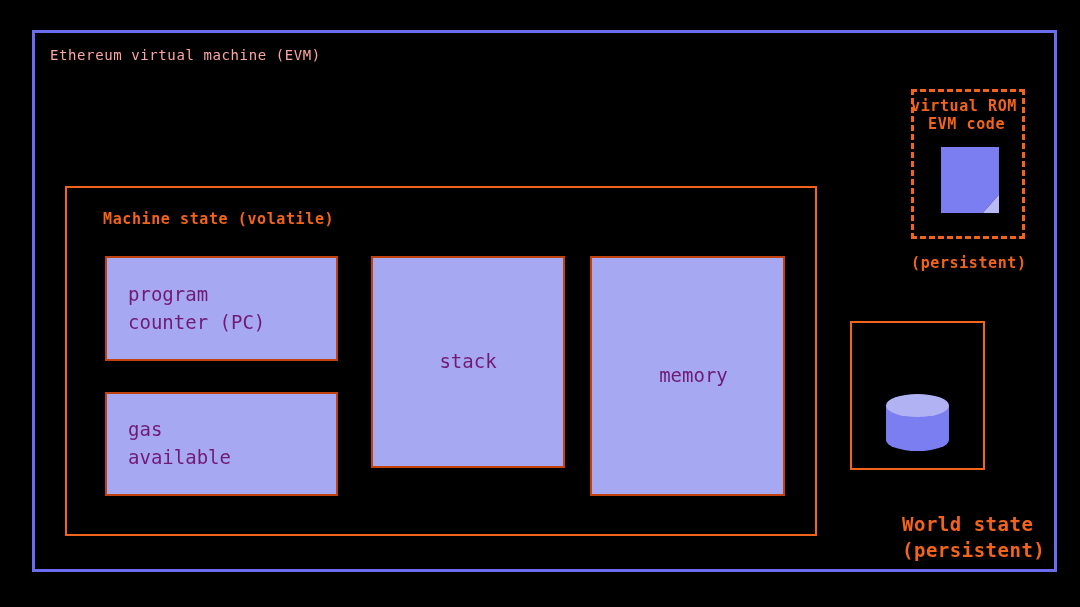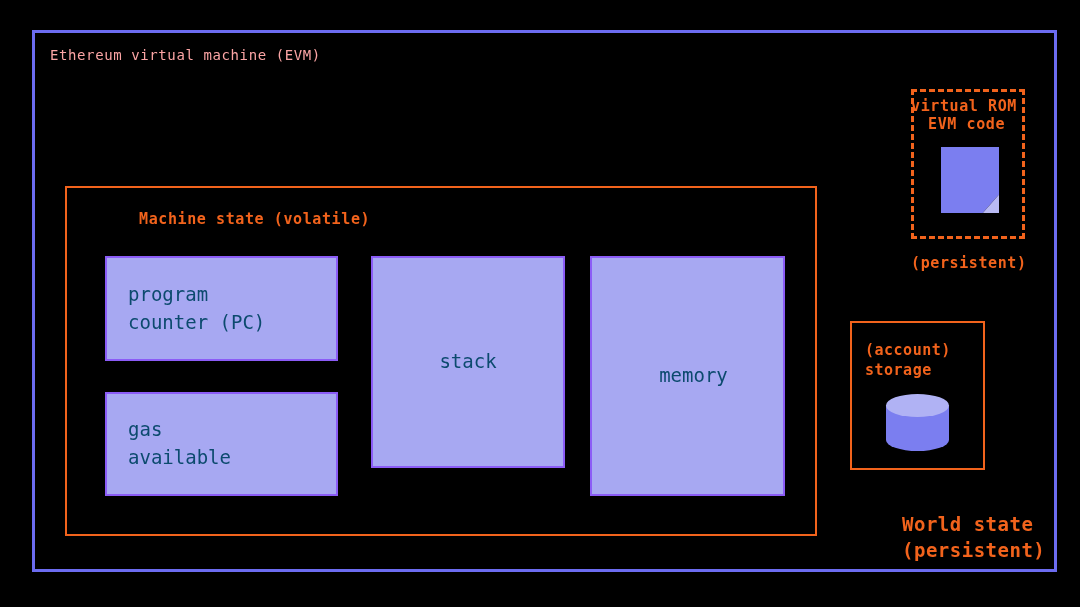--- a/index.html
+++ b/index.html
@@ -49,30 +49,29 @@
   }
   .machine-state-title {
     position: absolute;
     left: 103px;
     top: 210px;
     color: #f2631c;
     font-size: 15px;
     font-weight: bold;
     letter-spacing: 0.6px;
     white-space: nowrap;
-    margin-left: 36px;
   }
 
   
   .lav-box {
     position: absolute;
     background: #a7a8f2;
-    border: 2px solid #8b5cf6;
-    box-sizing: border-box;
-    color: #0c4a6e;
+    border: 2px solid #c2410c;
+    box-sizing: border-box;
+    color: #701a75;
     font-size: 19px;
     line-height: 1.45;
     white-space: pre;
   }
   .lav-box.left-text {
     display: flex;
     flex-direction: column;
     justify-content: center;
     align-items: flex-start;
     padding-left: 21px;
@@ -244,22 +243,20 @@
 
   <div class="doc-icon">
     <div class="page"></div>
     <div class="fold"></div>
   </div>
 
   <div class="immutable-label">(persistent)</div>
 
   <div class="storage-frame"></div>
 
-  <div class="storage-label">(account)
-storage</div>
 
   <div class="db-icon">
     <div class="body"></div>
     <div class="top"></div>
   </div>
 
   <div class="world-state-label">World state
 (persistent)</div>
 
 </div>

